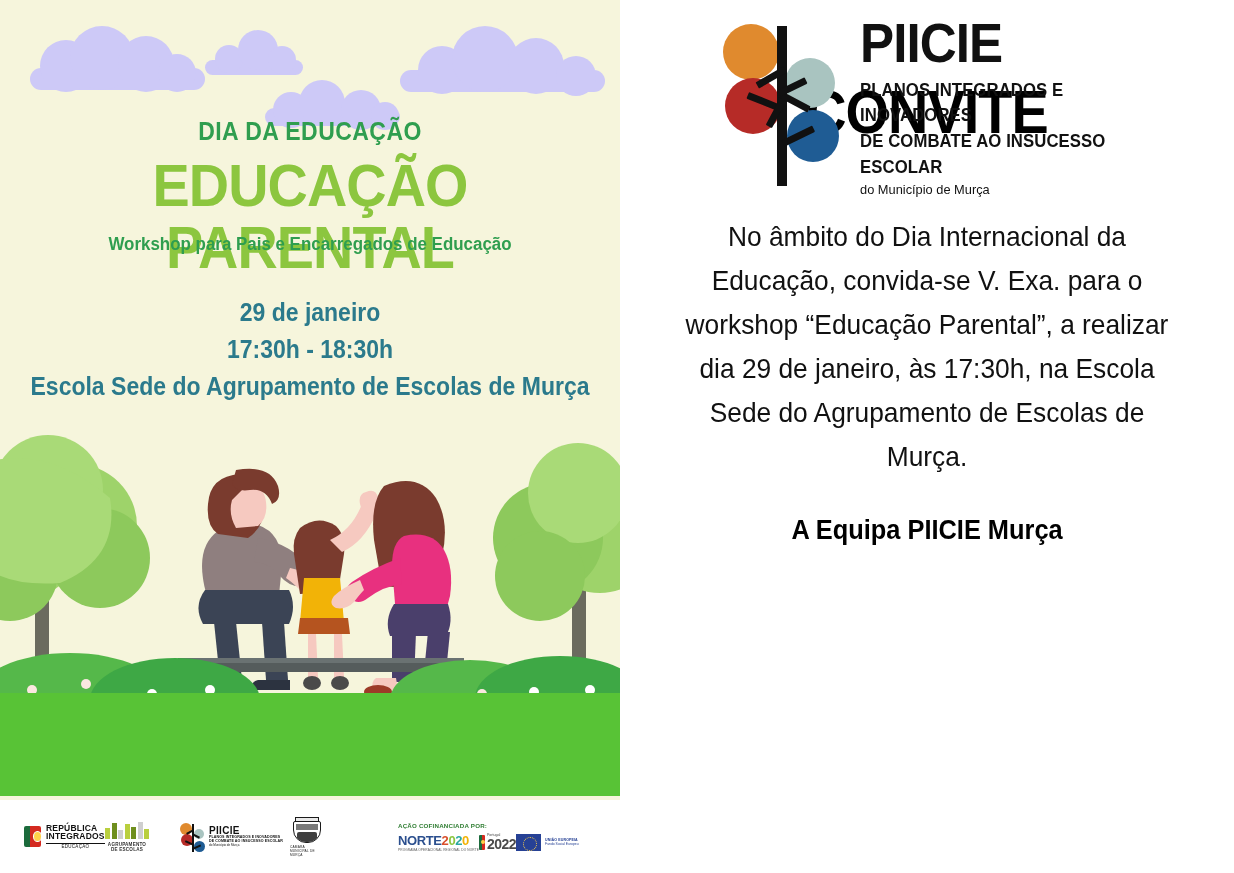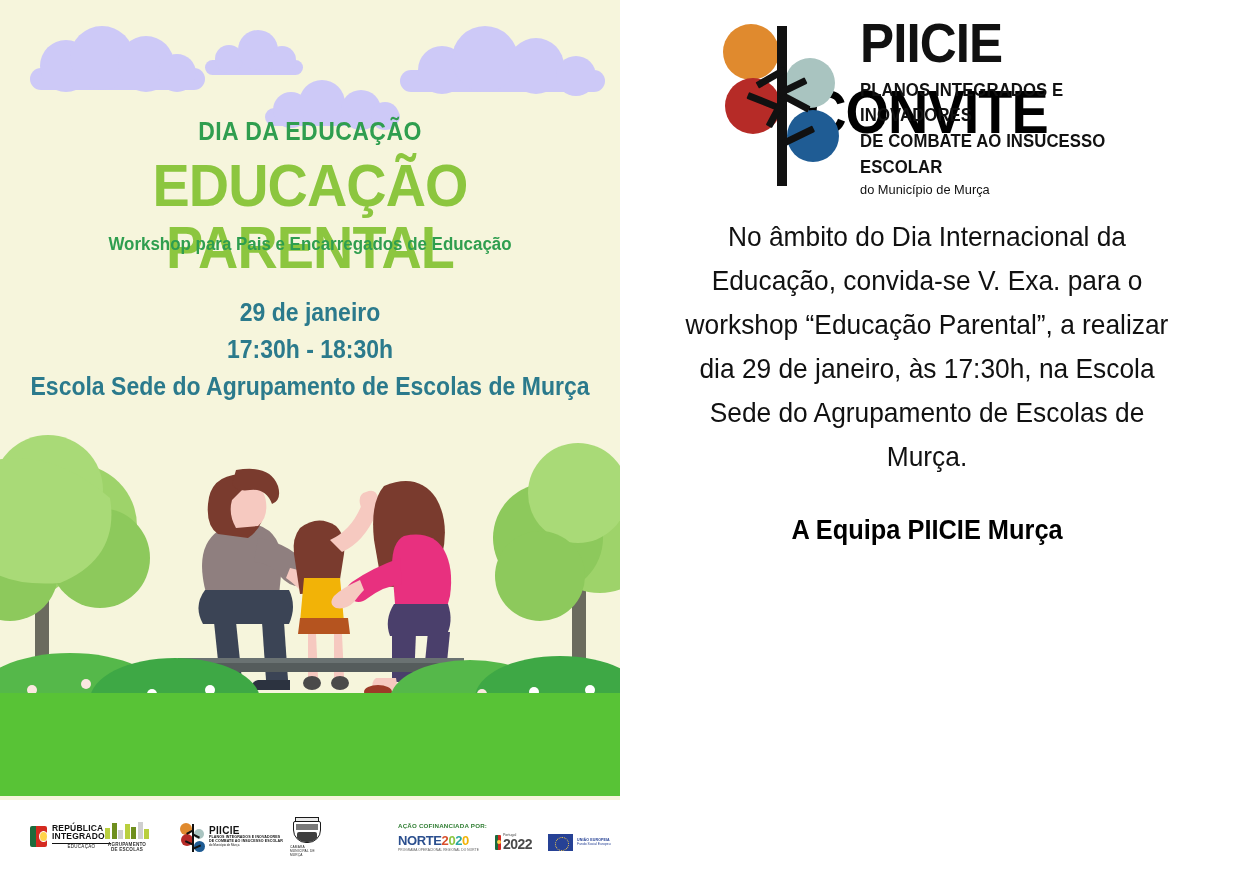--- a/index.html
+++ b/index.html
@@ -71,21 +71,21 @@
   .crest{width:34px;height:40px;display:flex;flex-direction:column;align-items:center;}
   .crest-shield{width:26px;height:28px;background:#ffffff;border:1.4px solid #1a1a1a;
     border-radius:2px 2px 13px 13px;position:relative;overflow:hidden;}
   .crest-top{position:absolute;left:2px;top:2px;right:2px;height:6px;background:#7a7a7a;}
   .crest-mid{position:absolute;left:3px;top:10px;right:3px;height:11px;background:#3f3f3f;border-radius:2px;}
   .crest-cap{width:22px;height:5px;background:#e9e9e9;border:1.2px solid #1a1a1a;border-bottom:none;}
   .crest-txt{font-size:3.2px;letter-spacing:.2px;color:#222;margin-top:1.5px;}
 
   .cofin{position:absolute;top:0;height:73px;display:flex;flex-direction:column;justify-content:center;}
   .cofin-label{font-size:6.2px;font-weight:bold;letter-spacing:.2px;color:#2f7d32;margin-bottom:5px;}
-  .cofin-row{display:flex;gap:16px;}
+  .cofin-row{display:flex;gap:0;}
   .n2020{display:flex;flex-direction:column;}
   .n2020-main{font-size:13px;font-weight:bold;letter-spacing:-.4px;line-height:1;}
   .n2020-sub{font-size:3.2px;color:#555;letter-spacing:.1px;margin-top:1px;}
   .pt2020{display:flex;align-items:center;gap:2px;}
   .pt-flag{width:6px;height:15px;background:linear-gradient(90deg,#1c6b3c 0 45%,#d42a20 45% 100%);
     border-radius:1px;position:relative;}
   .pt-dot{position:absolute;left:2px;top:5px;width:4px;height:4px;background:#ffd24a;border-radius:50%;}
   .pt-txt{line-height:1;}
   .pt-l1{font-size:3.6px;color:#444;}
   .pt-l2{font-size:14px;font-weight:bold;color:#4a4a4a;letter-spacing:-.5px;line-height:.95;}
@@ -263,21 +263,21 @@
             <circle cx="548" cy="310" r="5"></circle>
           <circle cx="604" cy="302" r="5"></circle>
         </g>
       </g>
     </svg>
 
     <div id="ground"></div>
 
     <div id="footer-logos">
 
-      <div class="logo-slot" style="left:30px;justify-content:center;">
+      <div class="logo-slot" style="left:24px;justify-content:center;">
         <div class="rp-flag">
             <div class="rp-crest"></div>
           </div>
         <div class="rp-txt">
           <div class="rp-l1">REPÚBLICA</div>
           <div class="rp-l2">INTEGRADOS</div>
           <div class="rp-rule"></div>
           <div class="rp-l3">EDUCAÇÃO</div>
         </div>
       </div>

